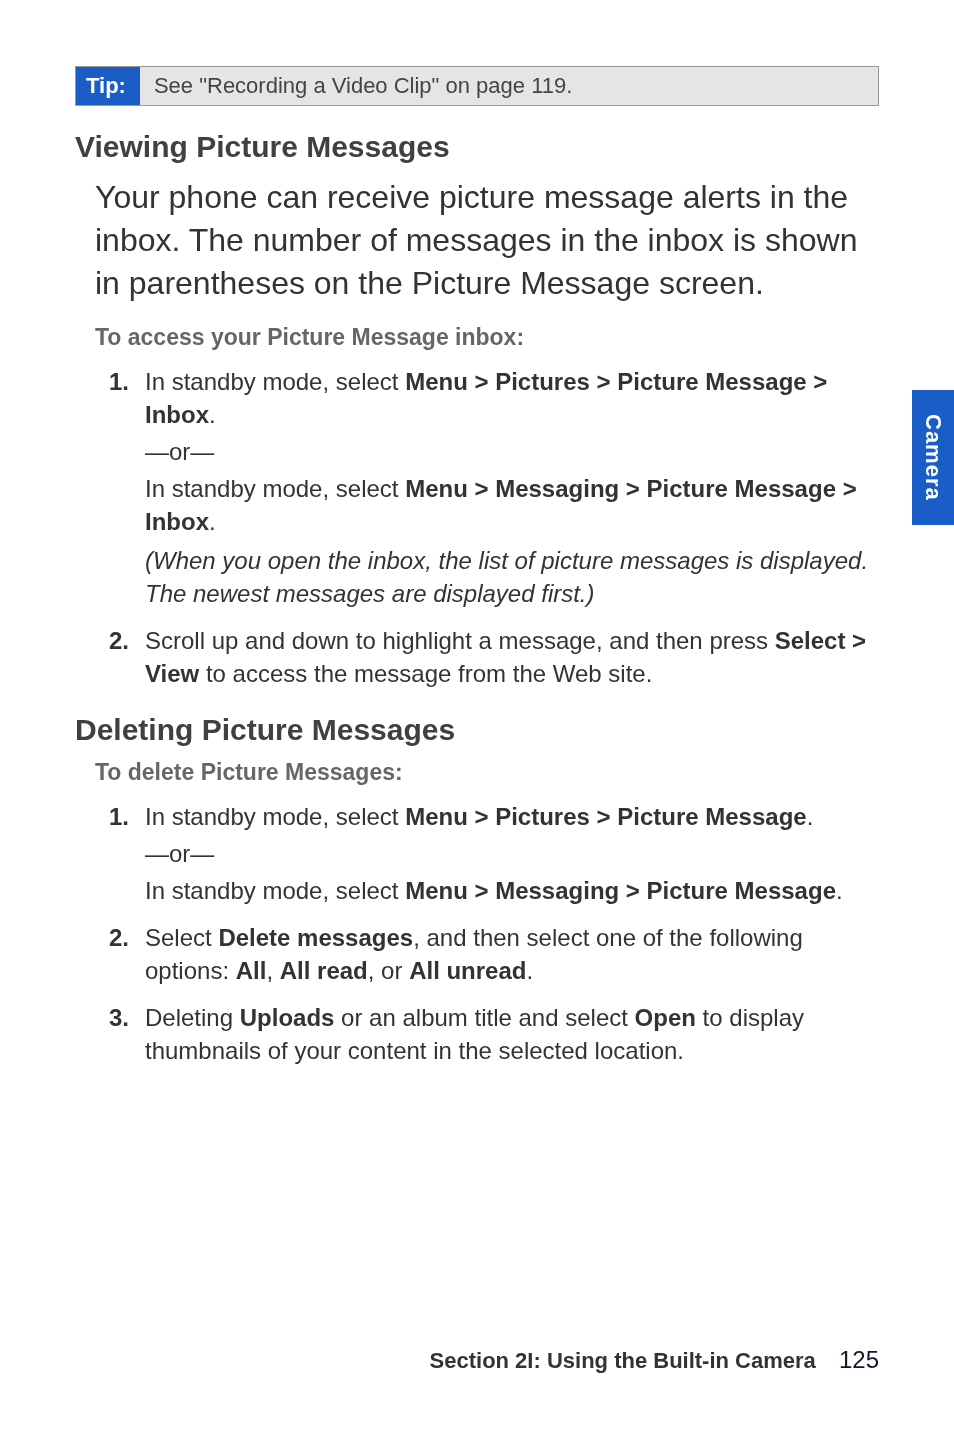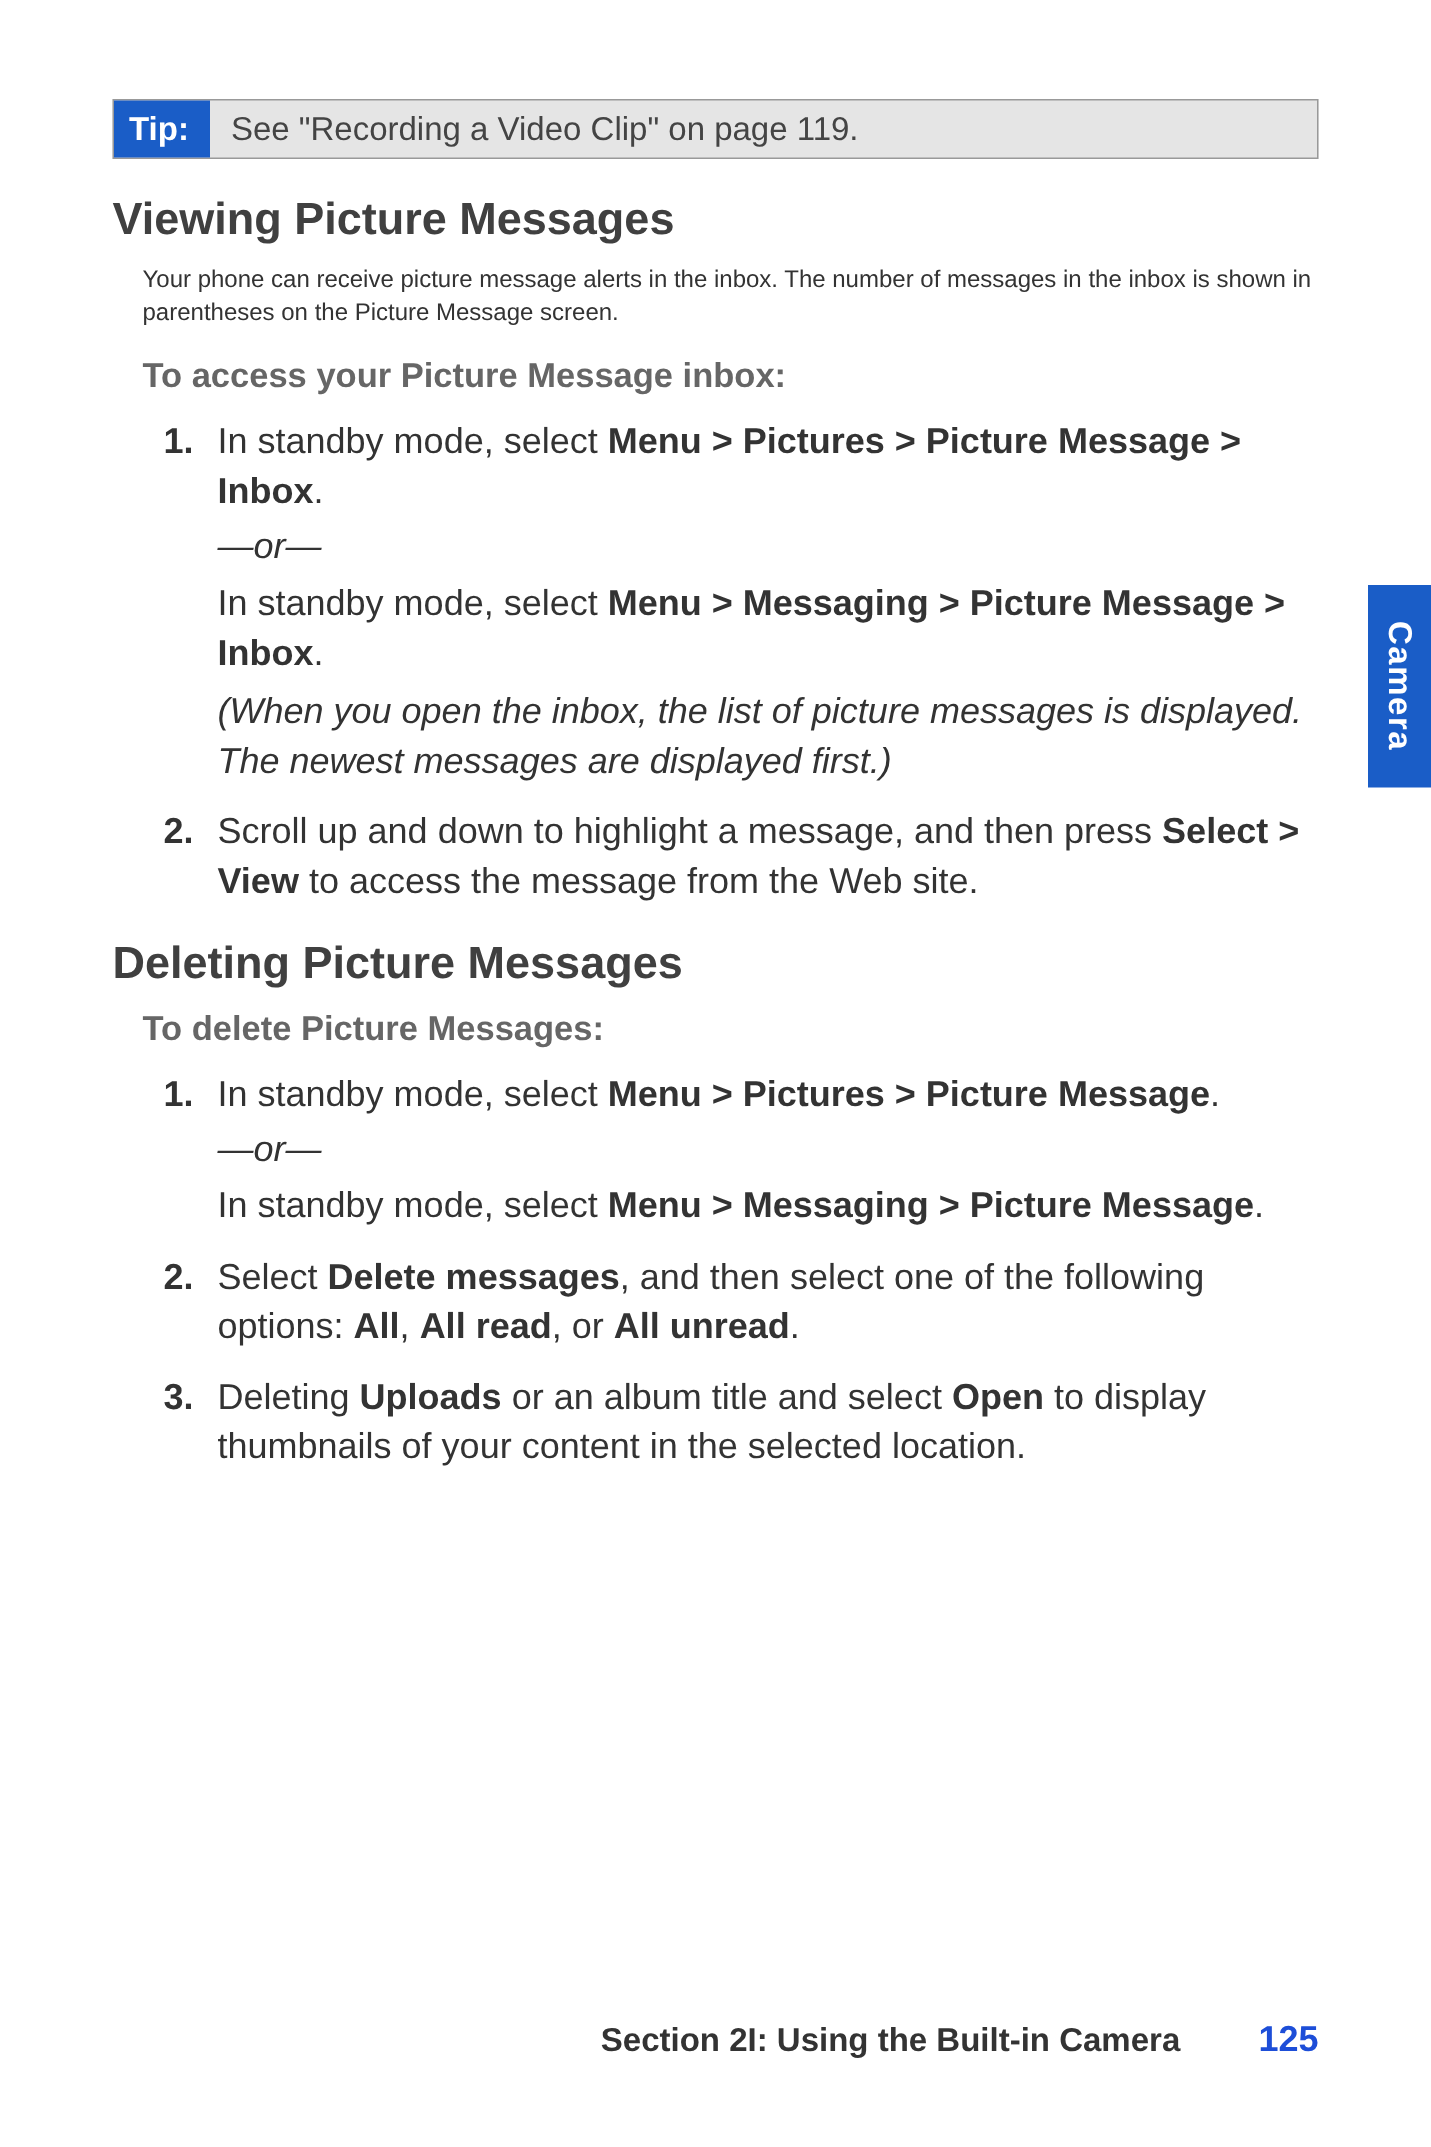--- a/index.html
+++ b/index.html
@@ -37,21 +37,21 @@
     align-items: center;
     color: #444;
   }
   h2.section-heading {
     font-size: 30px;
     font-weight: bold;
     margin: 20px 0 12px 0;
     color: #404040;
   }
   p.body-text {
-    font-size: 16px;
+    font-size: 32px;
     line-height: 1.35;
     margin: 0 0 18px 20px;
     color: #333;
   }
   .sub-instruction {
     font-size: 23px;
     font-weight: bold;
     color: #666;
     margin: 10px 0 14px 20px;
   }
@@ -71,21 +71,20 @@
     font-weight: bold;
     min-width: 36px;
     color: #333;
   }
   .step-content {
     flex: 1;
   }
   .step-content .or-text {
     display: block;
     margin: 4px 0;
-    font-style: italic;
   }
   .step-content .paren-note {
     display: block;
     margin-top: 6px;
     font-style: italic;
   }
   .bold {
     font-weight: bold;
   }
   .side-tab {
@@ -105,23 +104,23 @@
     position: absolute;
     bottom: 38px;
     right: 75px;
     font-size: 22px;
     color: #333;
   }
   .footer .section-label {
     font-weight: bold;
   }
   .footer .page-num {
-    font-weight: bold;
-    color: #1d4ed8;
-    margin-left: 46px;
+    font-weight: normal;
+    color: #0f172a;
+    margin-left: 17px;
     font-size: 24px;
   }
   .page-wrap {
     position: relative;
   }
 </style>
 </head>
 <body>
 
 <div class="page-wrap">

